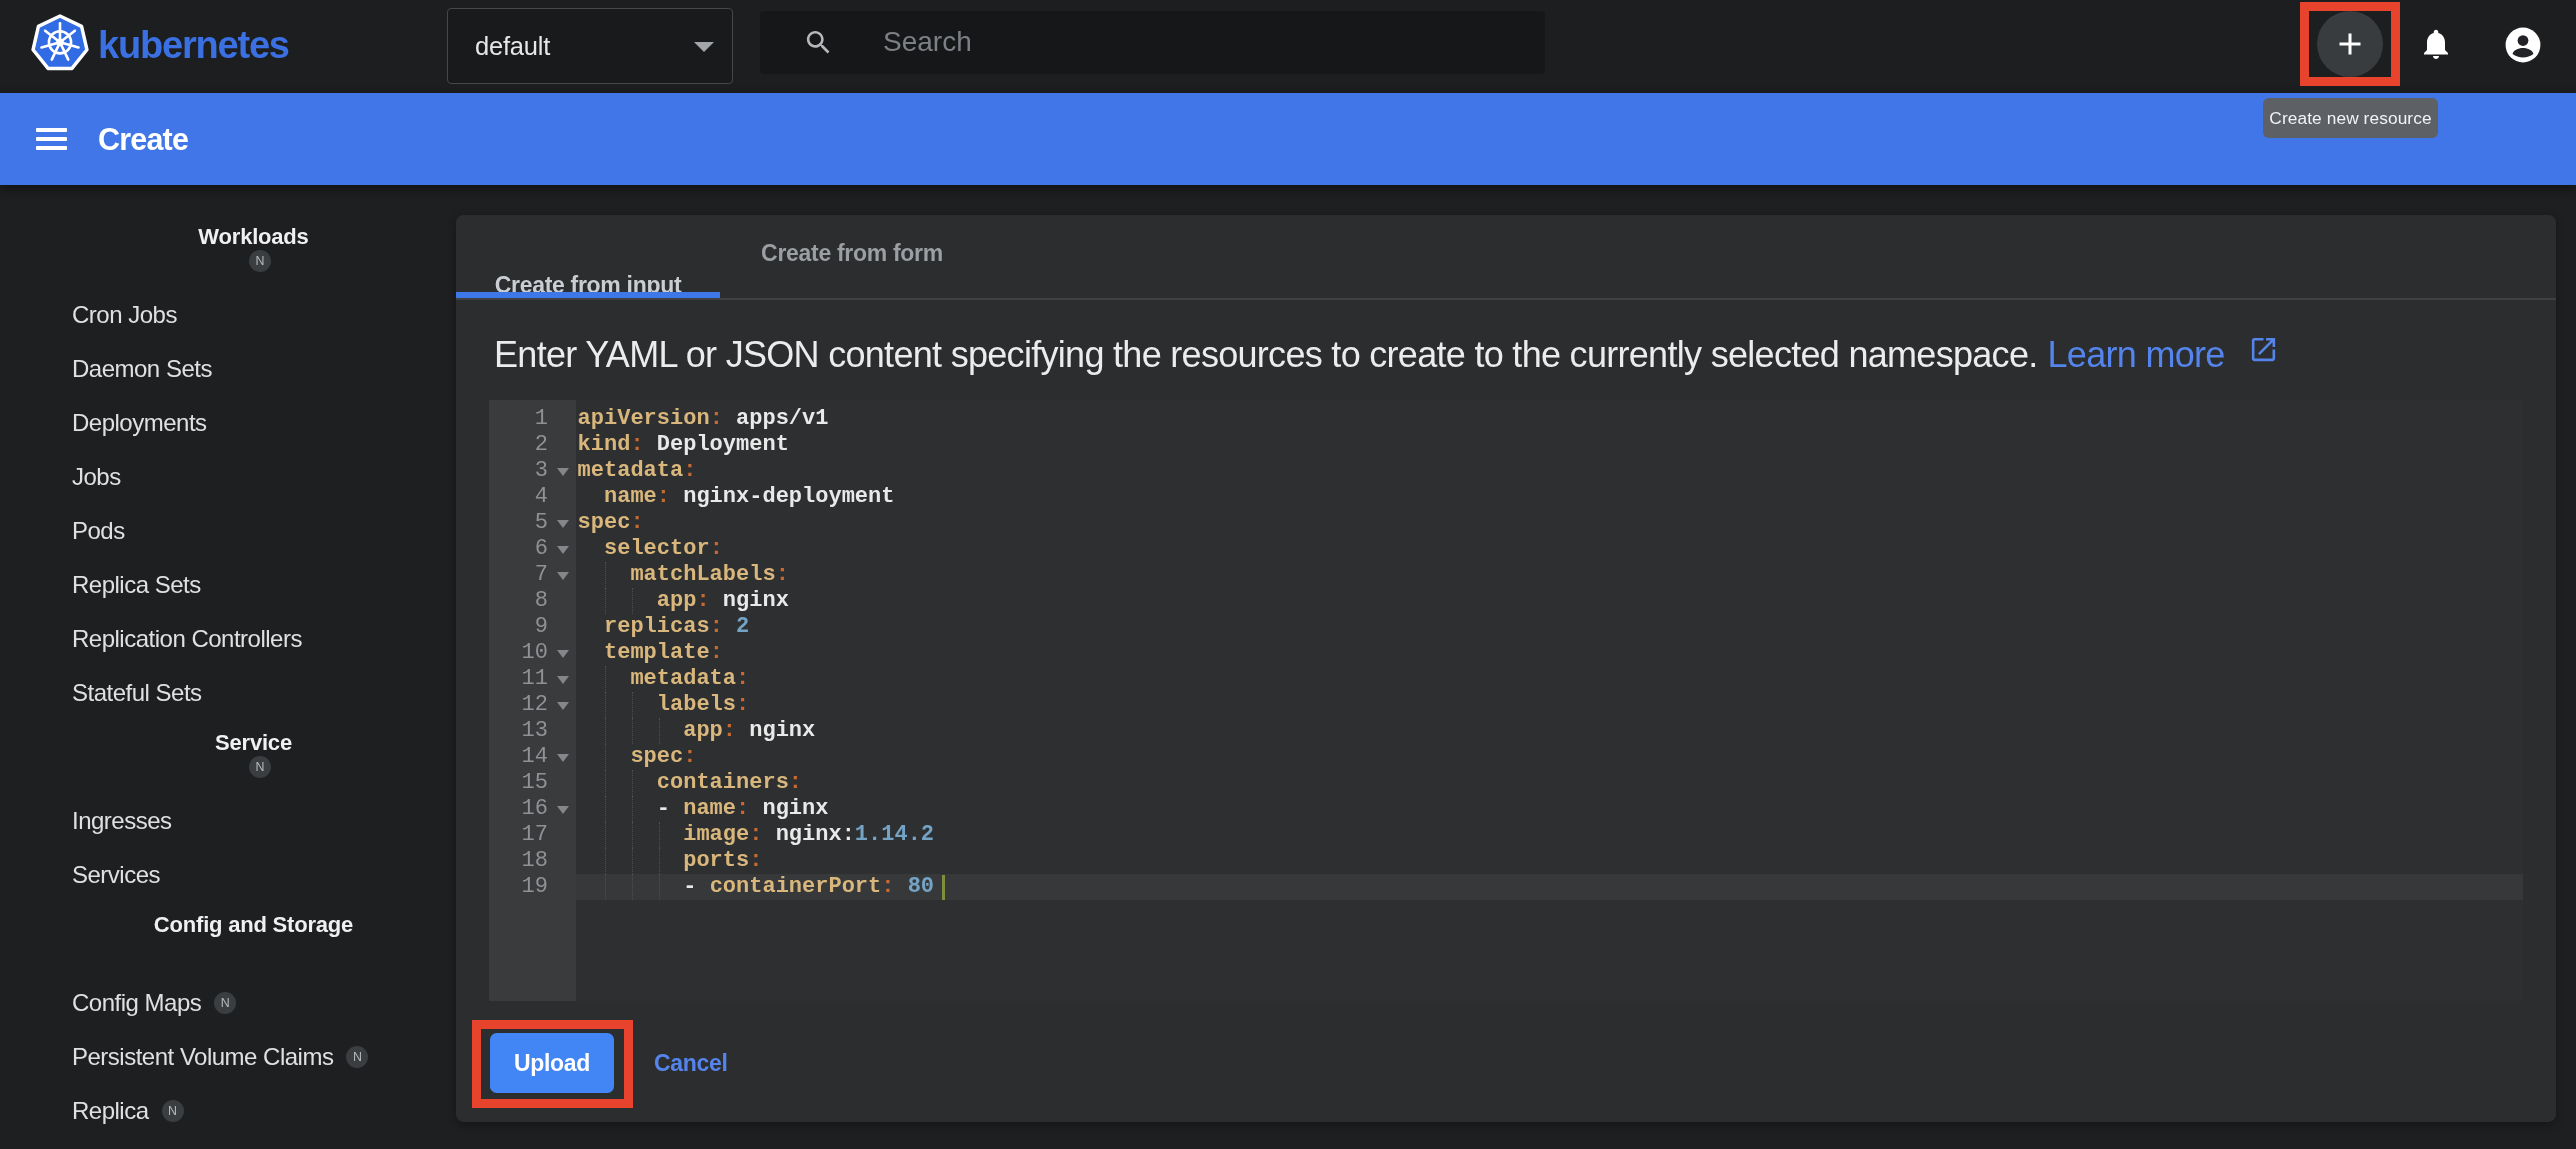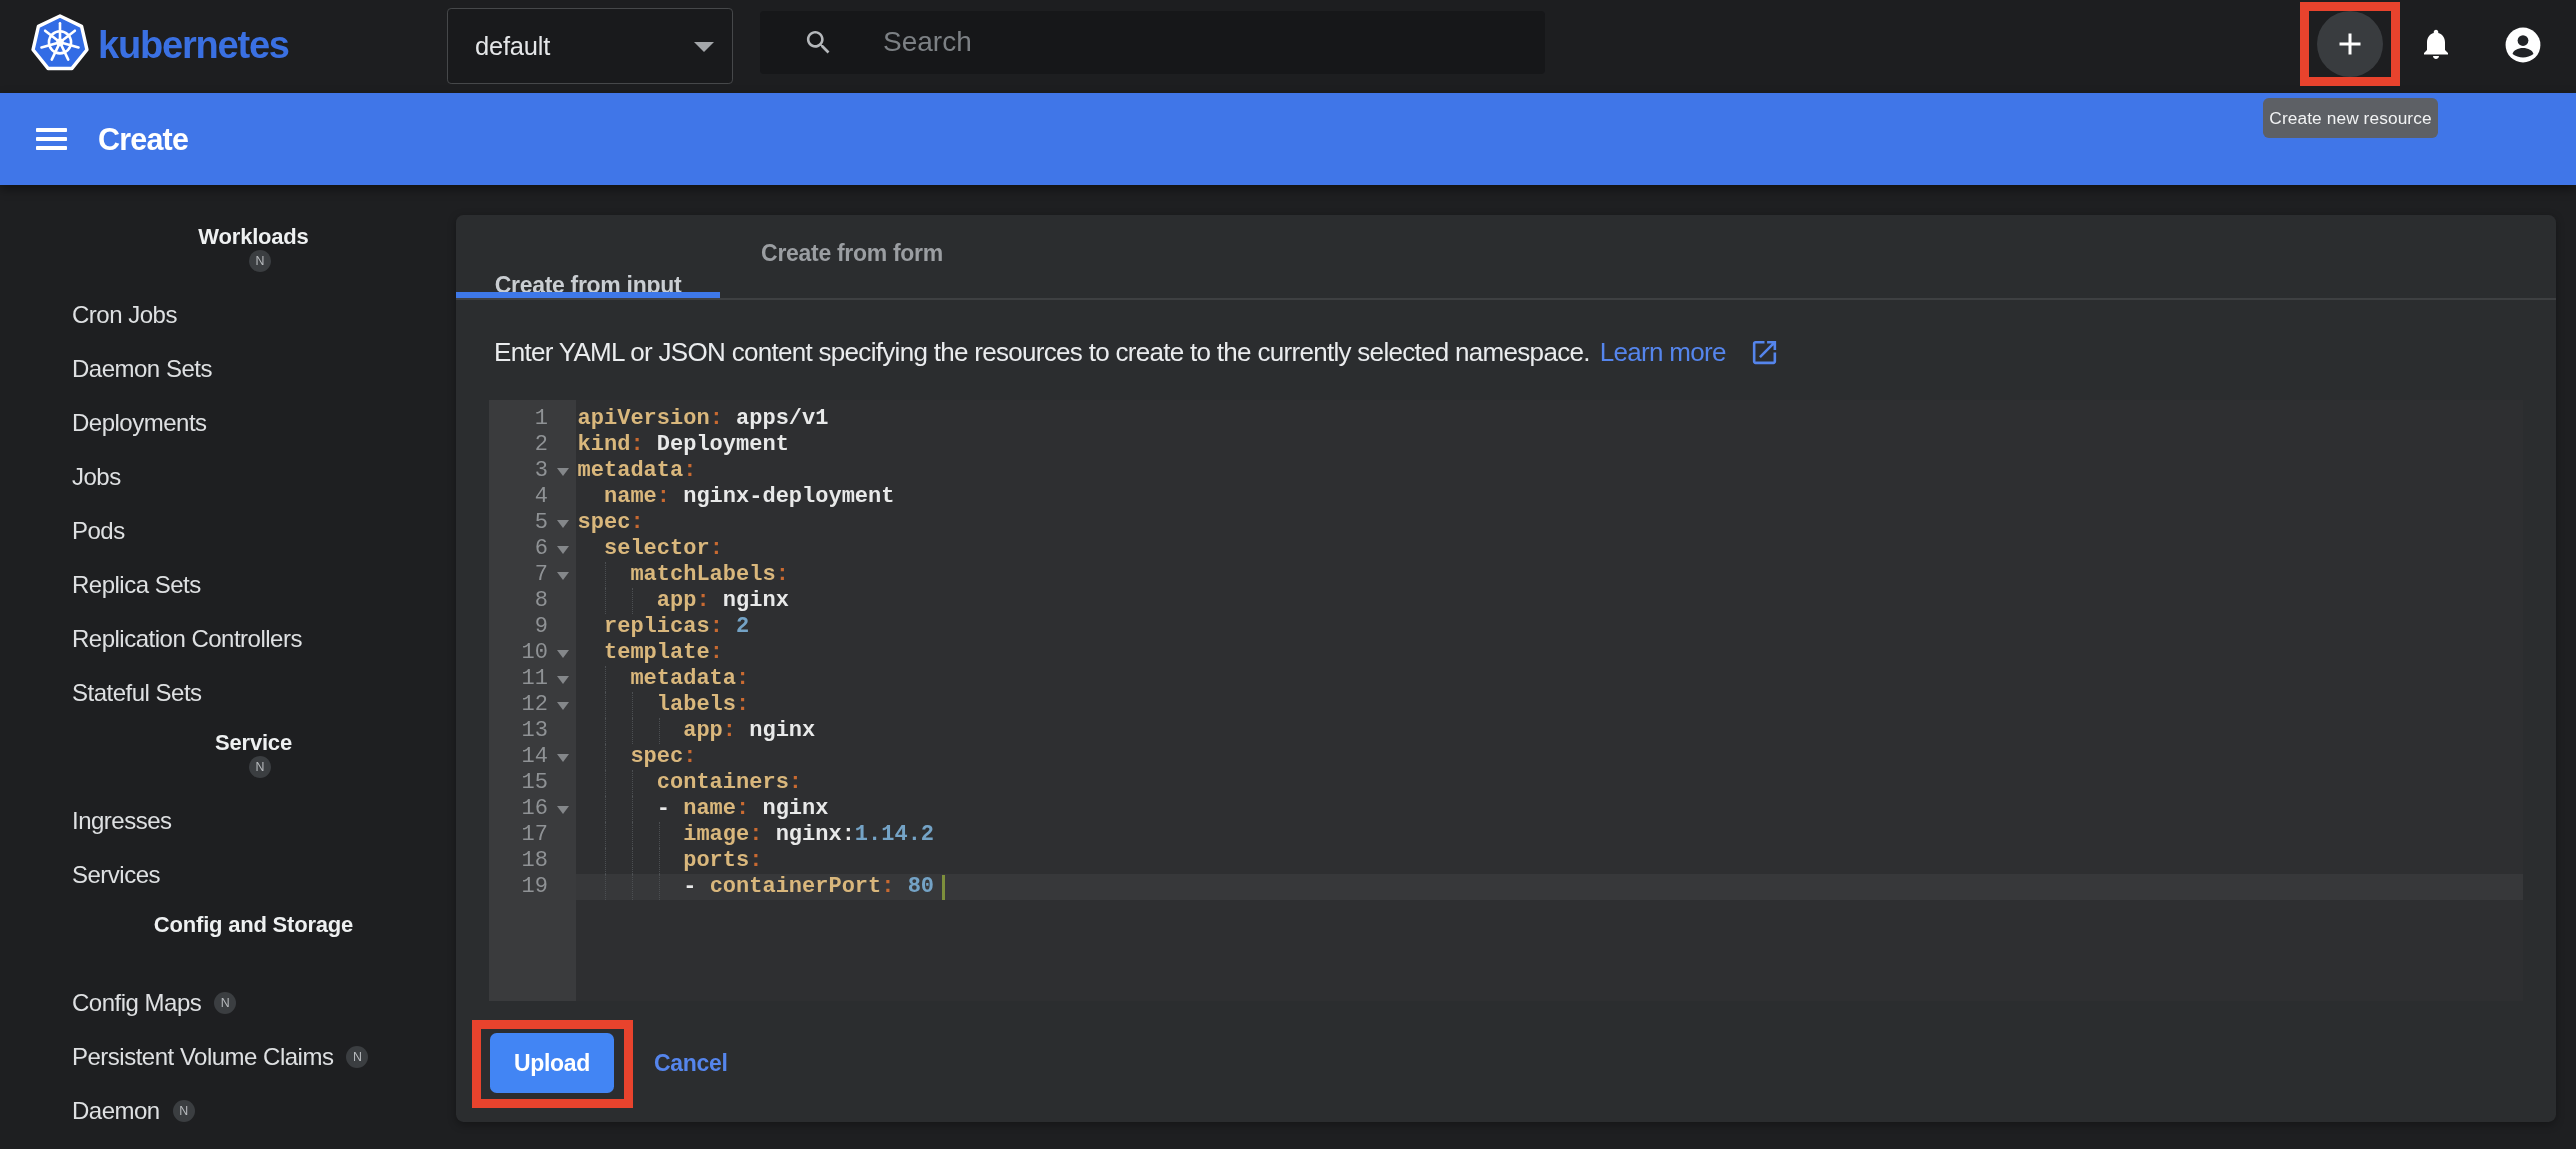--- a/index.html
+++ b/index.html
@@ -100,22 +100,22 @@
   .tab {
     width:264px; height:77px;
     display:flex; align-items:center; justify-content:center;
     font-size:23px; font-weight:700; letter-spacing:-0.3px; color:#9b9ea2;
   }
   .tab.active { color:#caced2;margin-top:32px; }
   .ink-bar { position:absolute; left:0; top:77px; width:264px; height:6.6px; background:#3e78e8; }
   .tab-divider { position:absolute; left:0; top:83px; width:2100px; height:1.6px; background:#3e4042; }
   .desc {
     position:absolute; left:38px; top:119px; height:36px;
-    display:flex; align-items:center;
-    font-size:26px; color:#eaecee; letter-spacing:-0.7px; white-space:pre;
+    display:flex; align-items:flex-start;
+    font-size:36px; color:#eaecee; letter-spacing:-0.7px; white-space:pre;
   }
   .desc .link { color:#5585ec; margin-left:10px; }
   .desc .ext-icon { width:31px; height:31px; margin-left:23px; }
   
   .editor {
     position:absolute; left:33px; top:185px; width:2034px; height:601px;
     background:#2e2f31;
     font-family:"Liberation Mono", monospace;
     font-size:22px; line-height:26px; font-weight:700;
   }
@@ -261,21 +261,21 @@
       </div>
       <div class="nav-row item">
         <span>Config Maps</span>
         <span class="nav-badge">N</span>
       </div>
       <div class="nav-row item">
         <span>Persistent Volume Claims</span>
         <span class="nav-badge">N</span>
       </div>
       <div class="nav-row item">
-        <span>Daemon</span>
+        <span>Replica</span>
         <span class="nav-badge">N</span>
       </div>
     </div>
 </nav>
 
 <div class="card">
   <div class="tabs" id="tabs">
       <div class="tab active">Create from input</div>
       <div class="tab">Create from form</div>
     </div>

